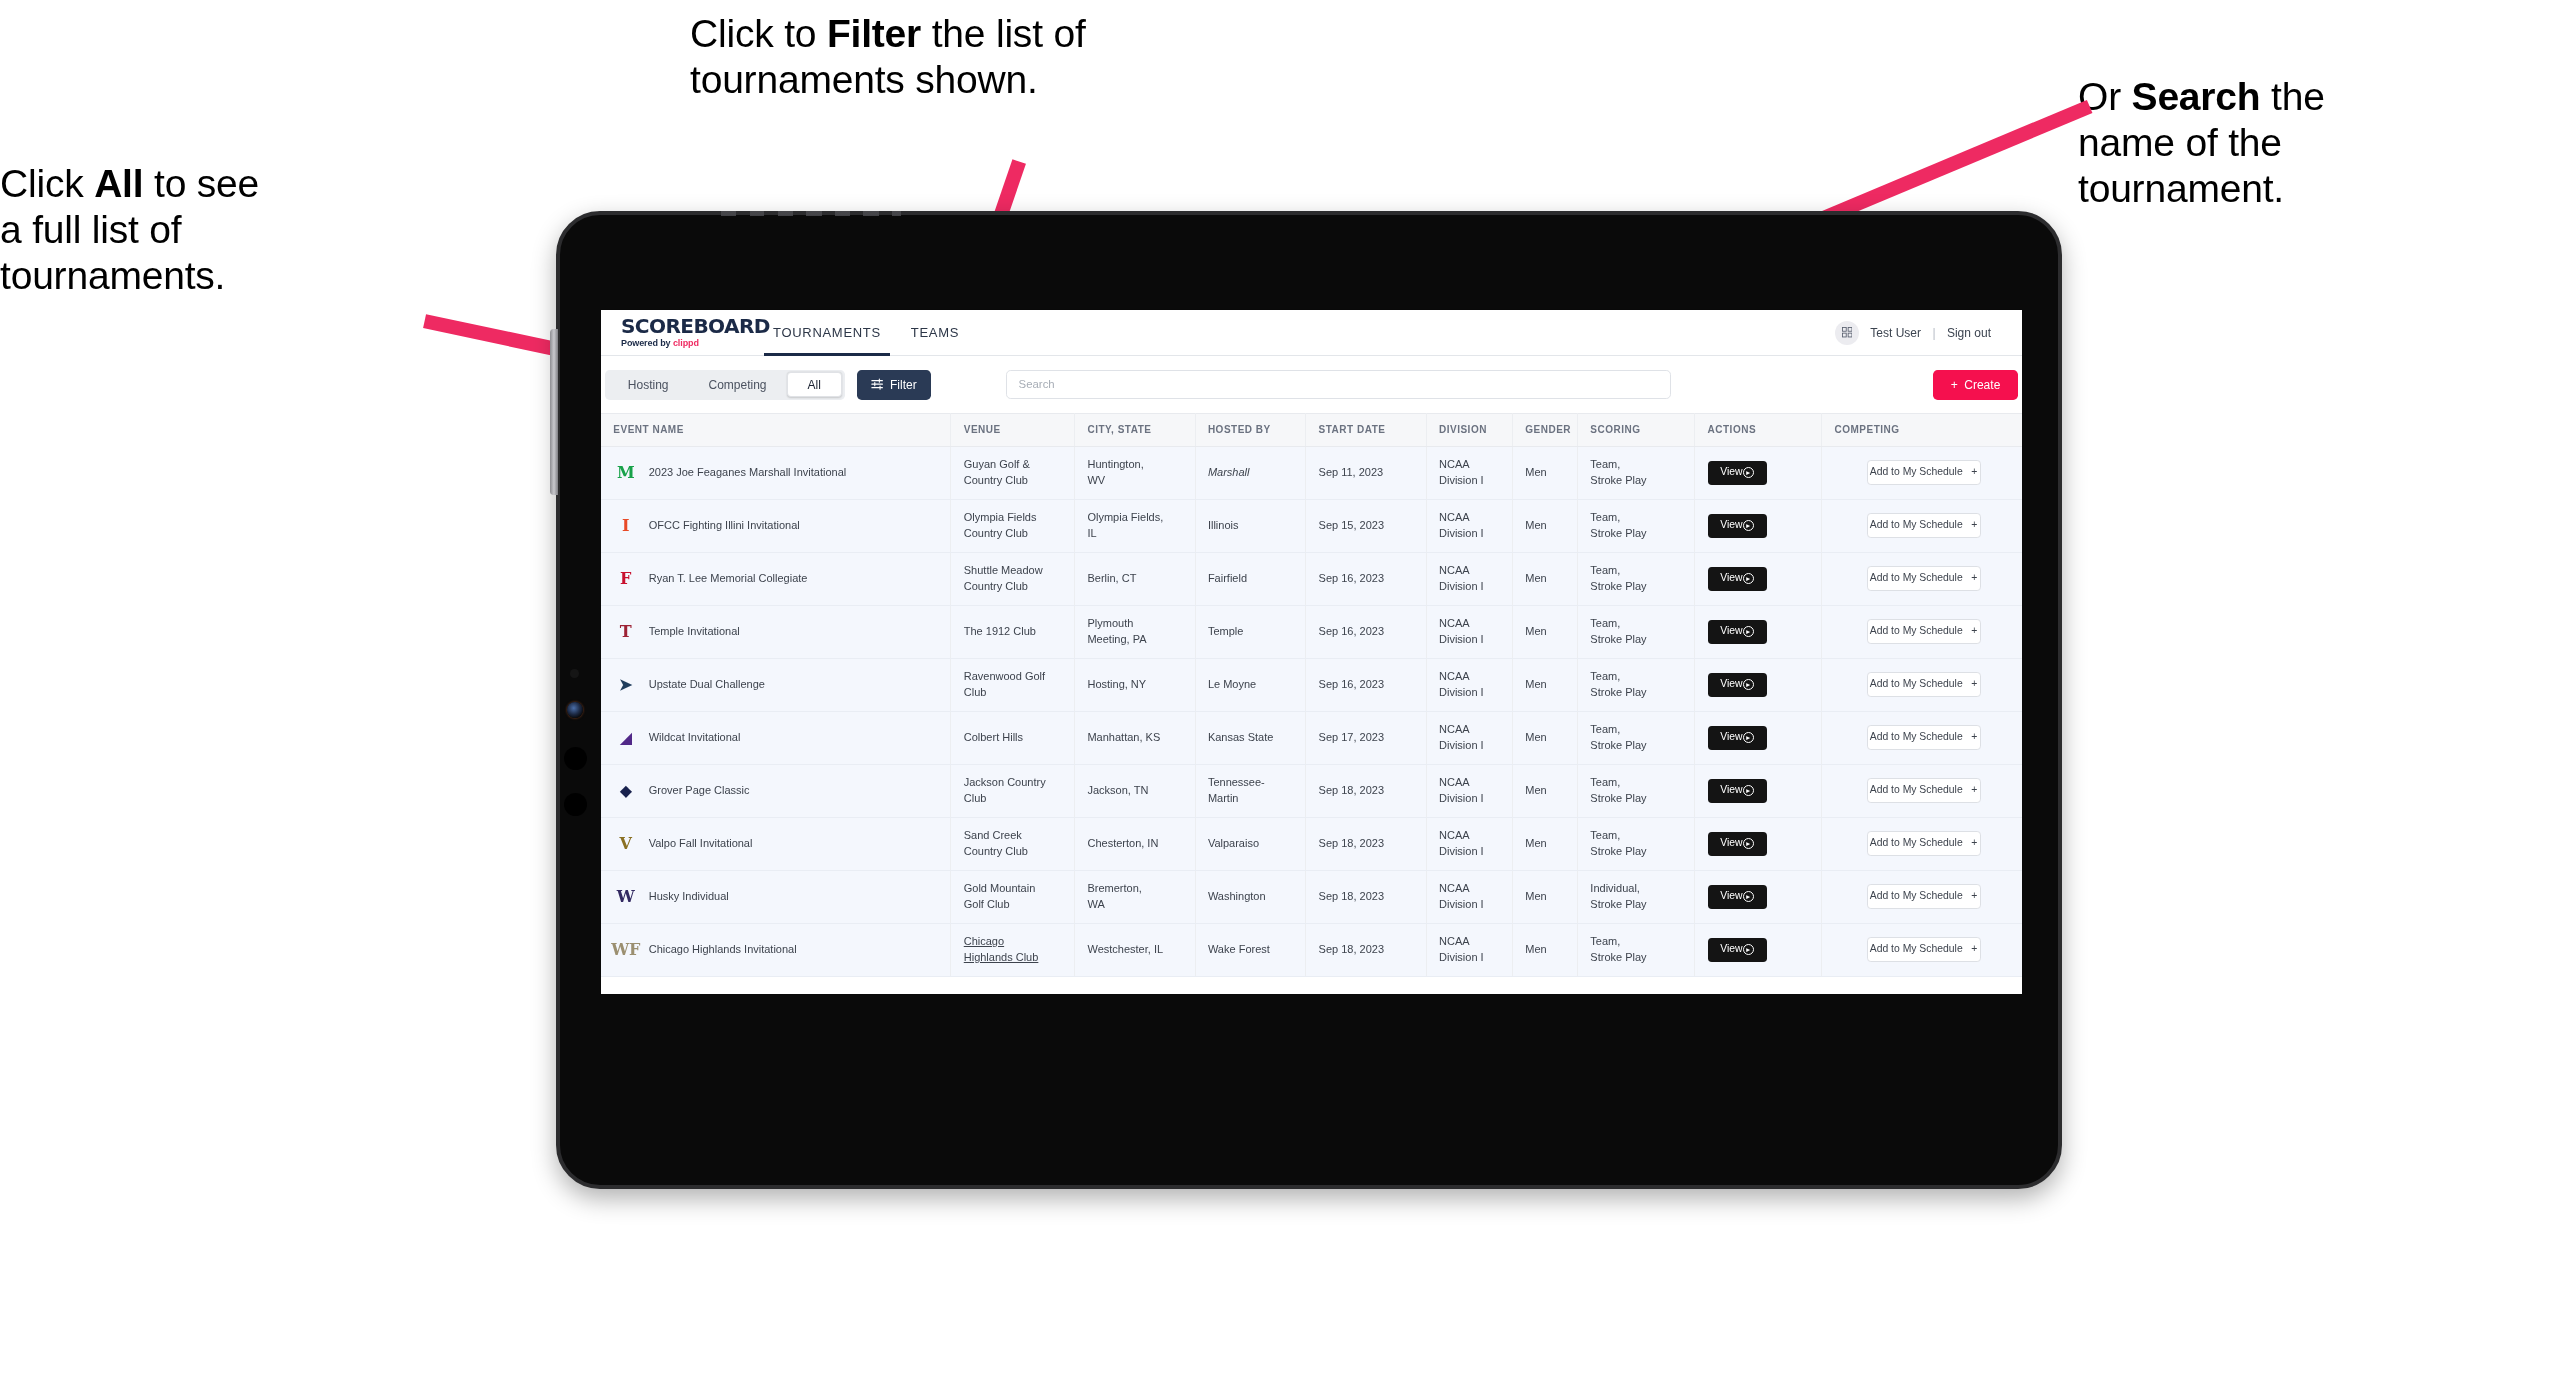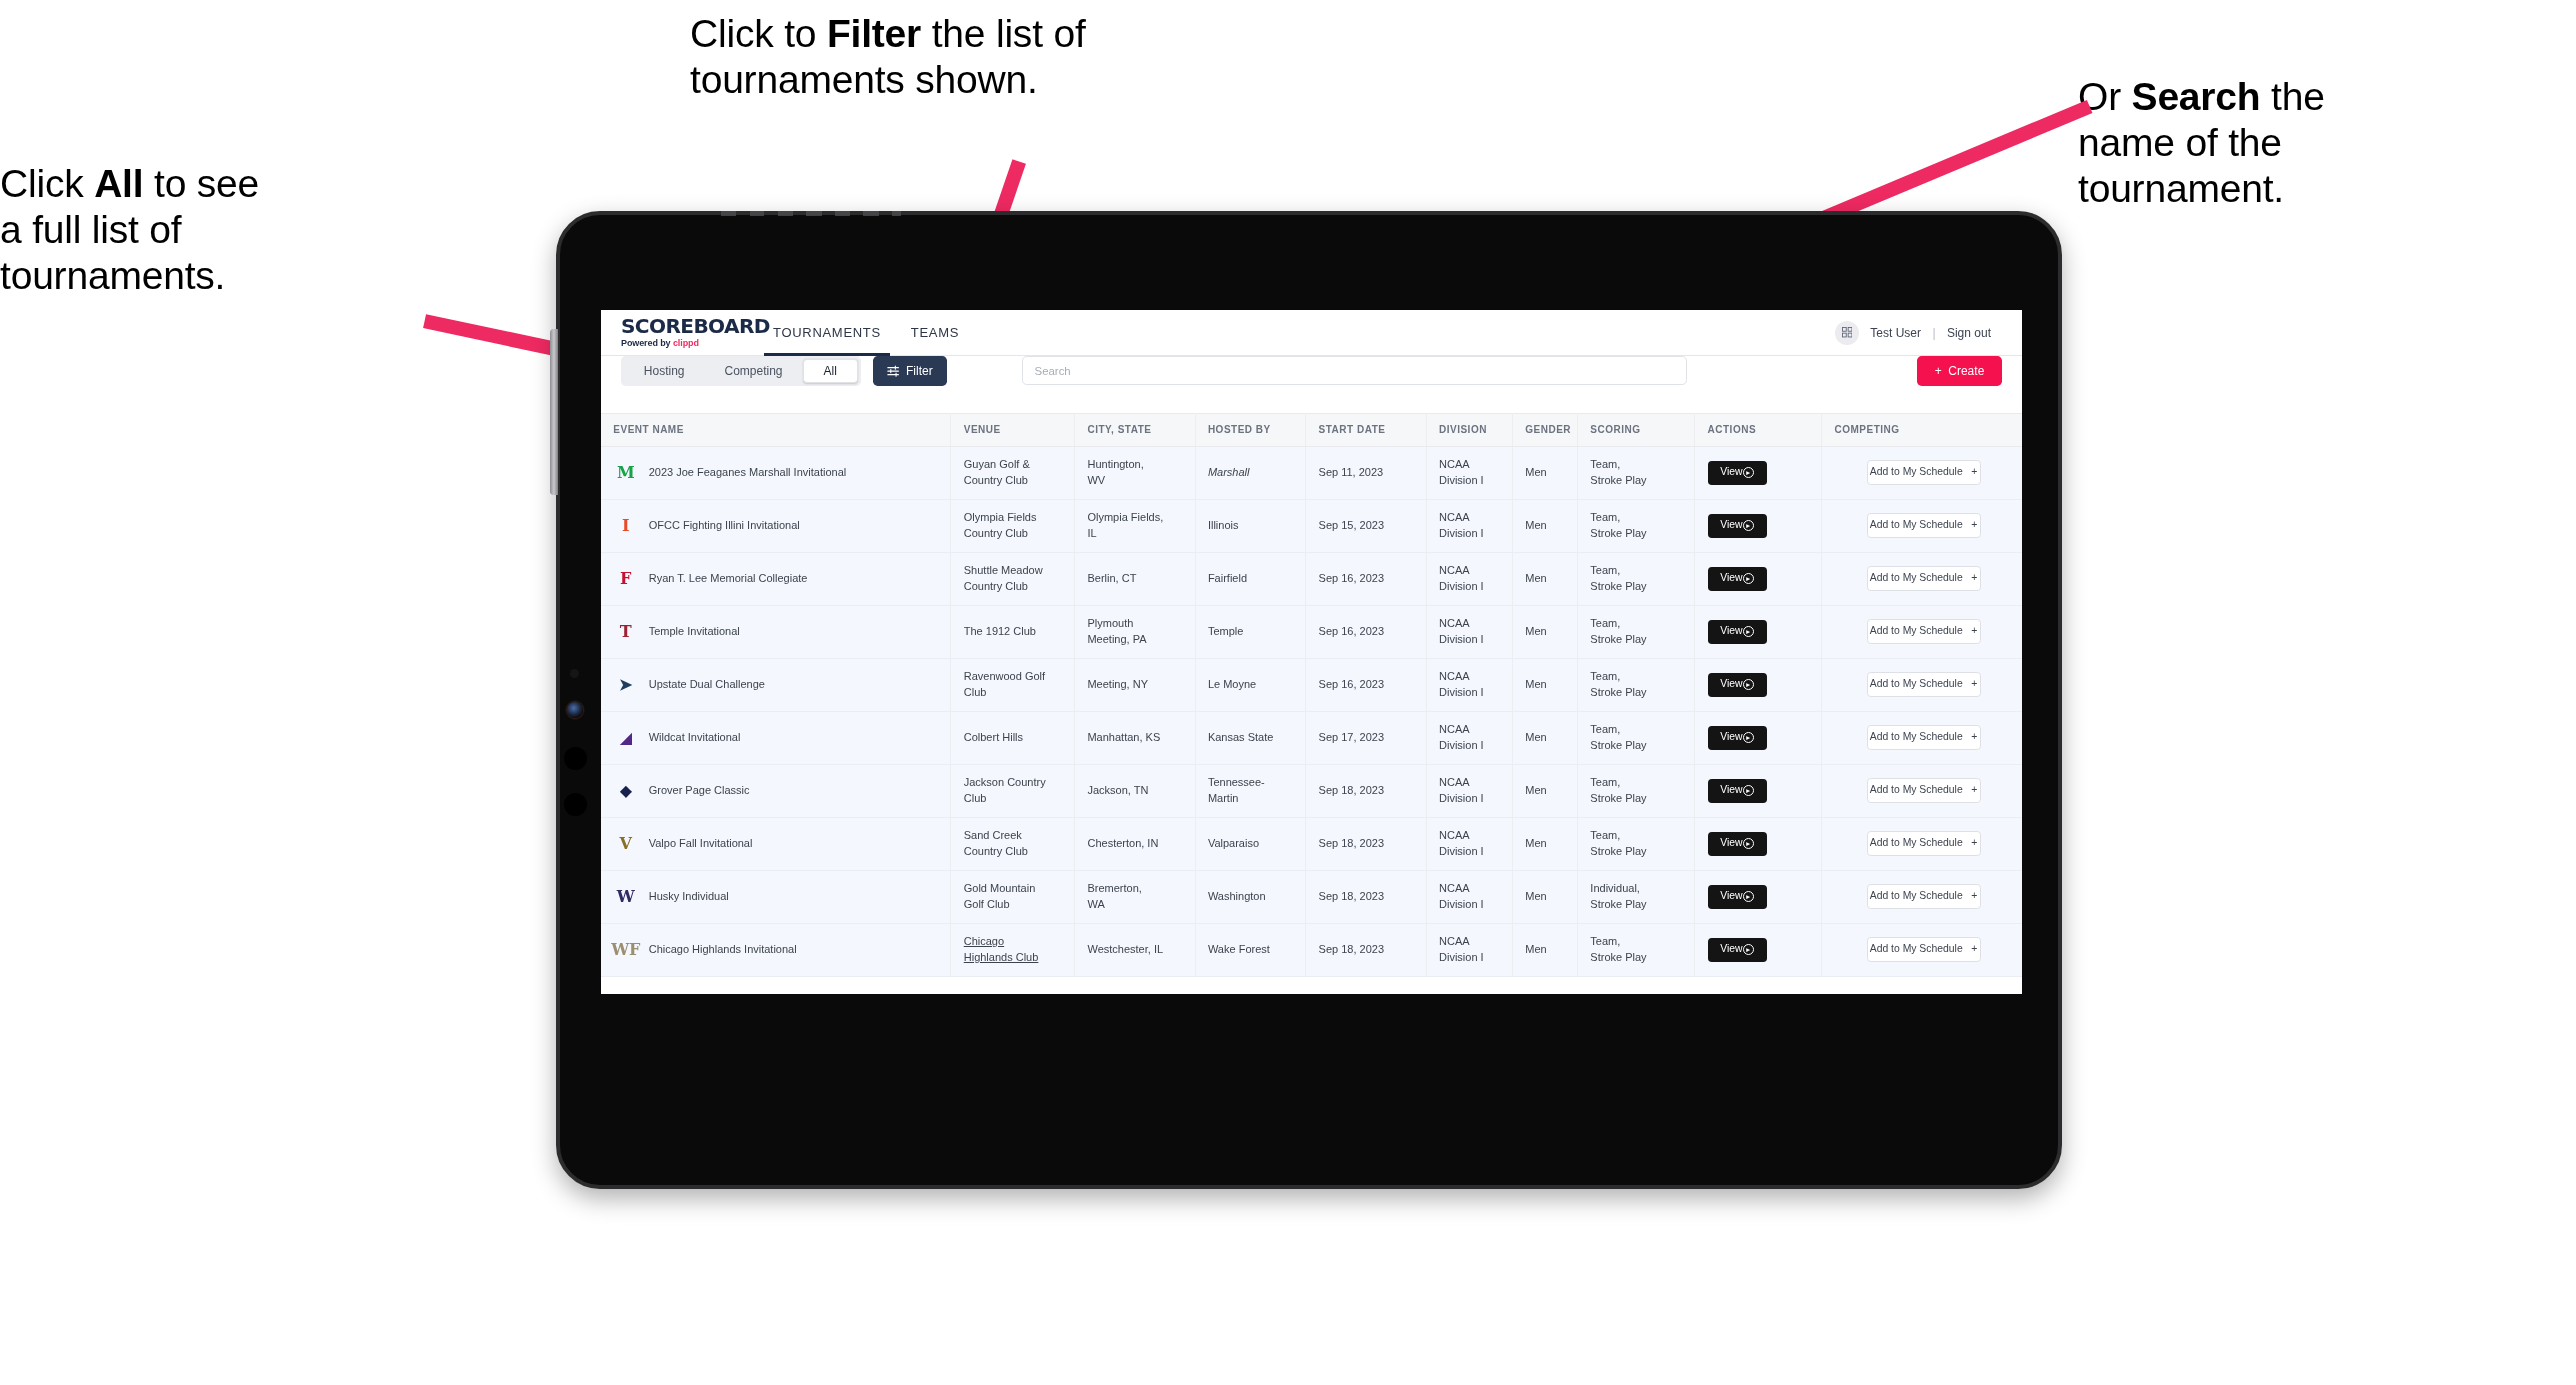--- a/index.html
+++ b/index.html
@@ -66,21 +66,21 @@
   .navtabs { display:flex; align-items:flex-end; height:46px; margin-left:15px; }
   .navtab { font-size:13px; color:#2d3748; letter-spacing:0.7px; padding:0 15px; height:46px;
             display:flex; align-items:center; position:relative; cursor:pointer; }
   .navtab.active::after { content:""; position:absolute; left:5.7px; right:5.7px; bottom:0; height:2.8px; background:#1b2a47; }
   .usertools { margin-left:auto; display:flex; align-items:center; gap:11.4px; padding-right:31px; font-size:12px; color:#3c4450; }
   .avatar { width:24px; height:24px; border-radius:50%; background:#ececf0; display:flex; align-items:center; justify-content:center; color:#5a6170; font-size:10.4px; }
   .udiv { color:#b9bec7; }
   .ulink { cursor:pointer; }
 
   
-  #controls { height:57px; background:#fff; display:flex; padding:0 20px; gap:12.3px; }
+  #controls { height:57px; background:#fff; display:flex; align-items:center; padding:0 4px; gap:12.3px; }
   .segmented { display:flex; background:#eceef1; border-radius:4.7px; padding:2.8px; height:30px; }
   .seg { display:flex; align-items:center; padding:0 20px; font-size:12px; color:#4b5260; border-radius:3.8px; cursor:pointer; }
   .seg.active { background:#fff; color:#1b2332; box-shadow:0 0.9px 1.9px rgba(0,0,0,.16); border:0.9px solid #e0e2e6; }
   .filter-btn { display:flex; align-items:center; gap:6.6px; background:#2a3a55; color:#fff;
                 font-size:12px; height:30px; padding:0 14.2px; border-radius:4.7px; cursor:pointer; }
   .search-wrap { margin-left:63px; flex:1; max-width:665px; }
   .search-input { width:100%; height:29.4px; border:0.9px solid #dfe2e7; border-radius:4.7px; background:#fff;
                   font-size:11.4px; color:#9aa1ab; padding:0 11.4px; font-family:"Liberation Sans",sans-serif; }
   .search-input::placeholder { color:#a7adb6; }
   .create-btn { margin-left:auto; display:flex; align-items:center; justify-content:center; gap:6.6px;
@@ -336,21 +336,21 @@
           </tr>
           <tr>
             <td>
               <div class="evt">
                 <span class="logo" style="color: rgb(31, 61, 92);">➤</span>
                 <span>Upstate Dual Challenge</span>
               </div>
             </td>
             <td style="white-space: pre-line;">Ravenwood Golf
 Club</td>
-            <td style="white-space: pre-line;">Meeting, NY</td>
+            <td style="white-space: pre-line;">Hosting, NY</td>
             <td style="white-space: pre-line;">Le Moyne</td>
             <td style="white-space: pre-line;">Sep 16, 2023</td>
             <td style="white-space: pre-line;">NCAA
 Division I</td>
             <td style="white-space: pre-line;">Men</td>
             <td style="white-space: pre-line;">Team,
 Stroke Play</td>
             <td><div class="view-btn">
                 <span>View</span>
                 <span class="circ">▸</span>

